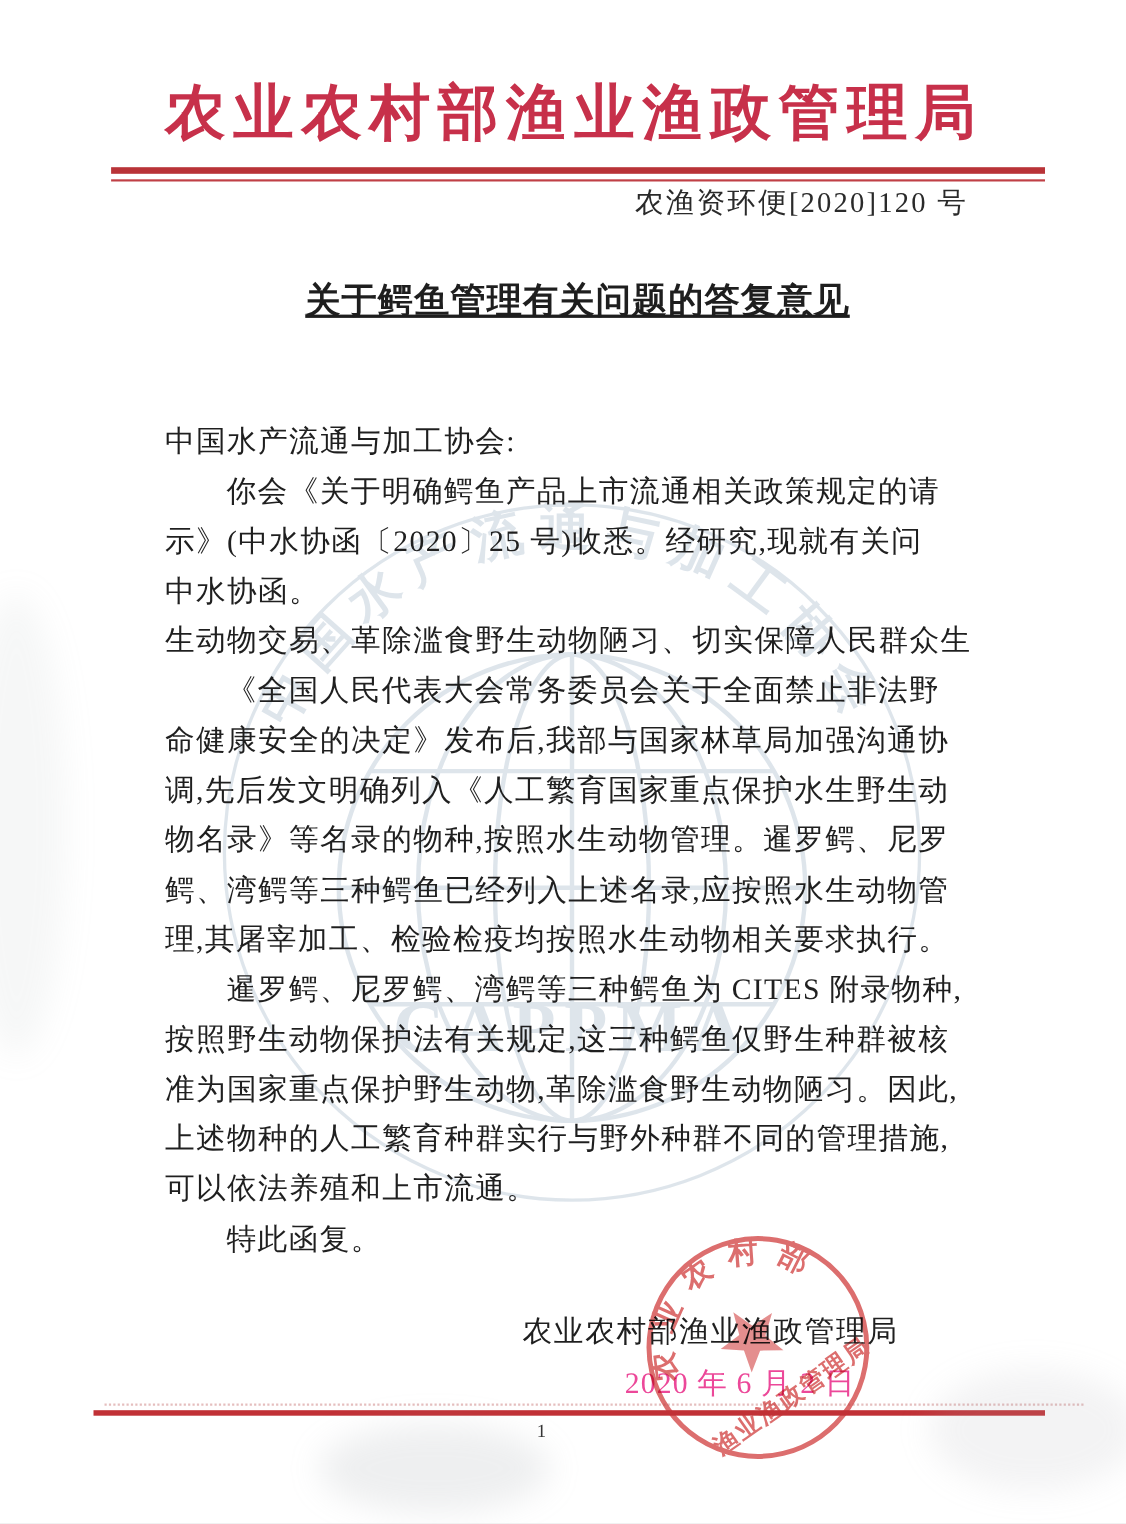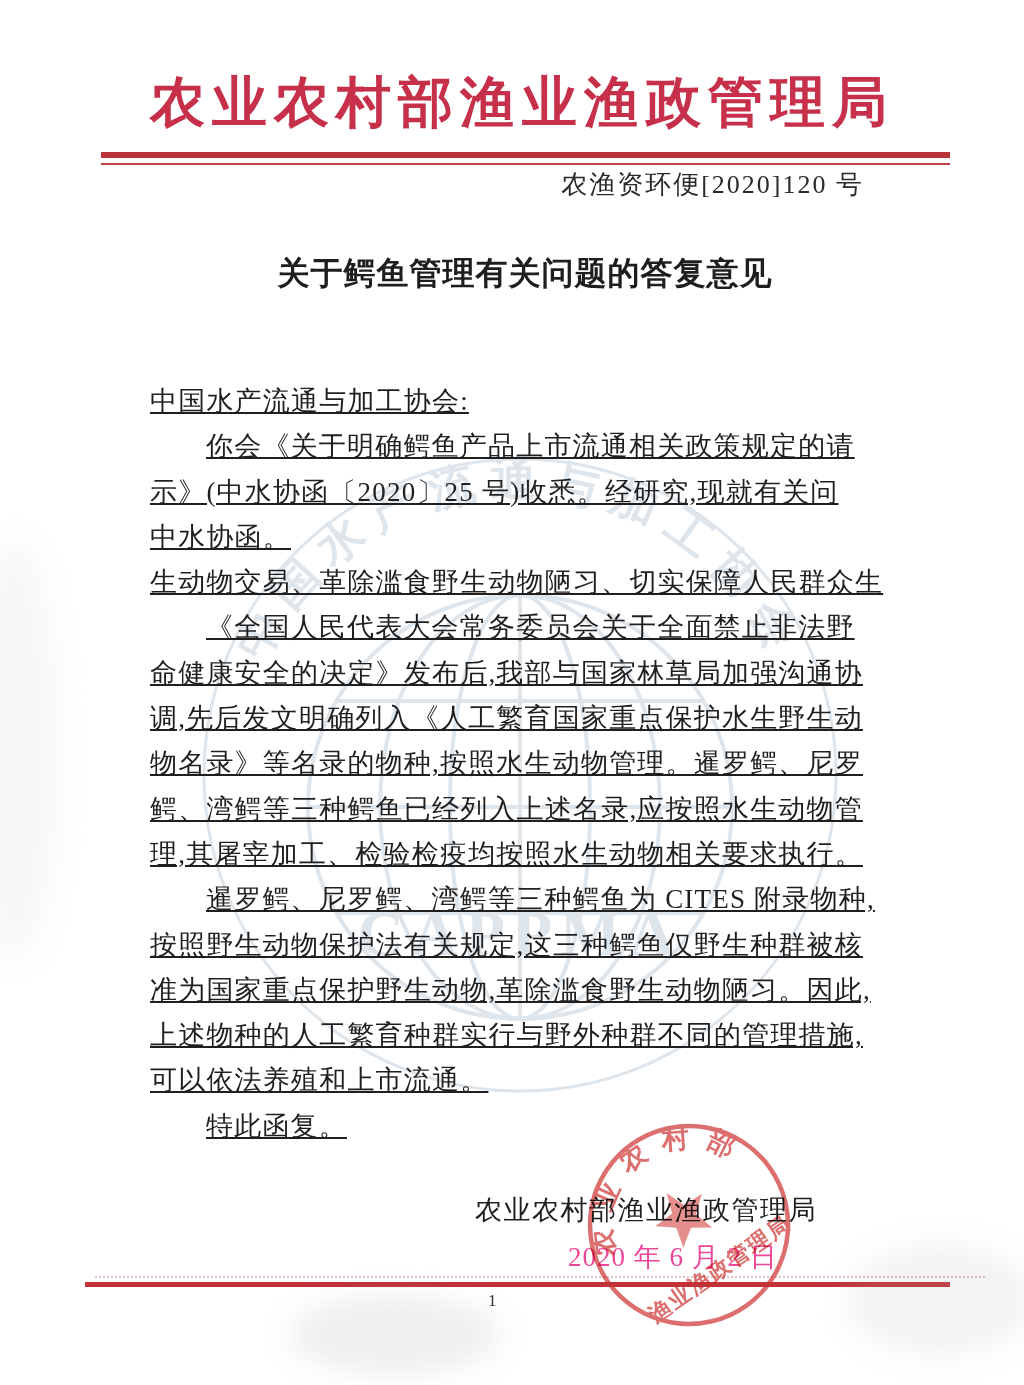--- a/index.html
+++ b/index.html
@@ -18,40 +18,41 @@
     text-align:center;
     padding-left:20px;
     font-size:55px;font-weight:bold;
     letter-spacing:7px;
     color:#c7304a;
     white-space:nowrap;
   }
   .rule-thick{position:absolute;left:101px;top:152px;width:849px;height:6px;background:#b93338;}
   .rule-thin{position:absolute;left:101px;top:163px;width:849px;height:2px;background:#c04046;}
   .doc-number{
-    position:absolute;top:167px;right:160px;
+    position:absolute;top:167px;right:144px;
     font-size:26px;letter-spacing:2px;
     color:#2a2a2a;white-space:nowrap;
   }
   
   .title{
     position:absolute;left:0;right:0;top:252px;
     margin:0;padding-left:26px;
     text-align:center;
     font-size:32px;font-weight:bold;
     letter-spacing:1px;color:#1e1e1e;
     white-space:nowrap;
+    text-decoration:underline;
   }
   
   .body-text{
     position:absolute;left:150px;top:379px;width:744px;
     font-size:27px;letter-spacing:1.2px;
     color:#1f1f1f;
   }
-  .bline{height:45.3px;line-height:45.3px;white-space:nowrap;text-decoration:underline;}
+  .bline{height:45.3px;line-height:45.3px;white-space:nowrap;}
   .bline.ind{padding-left:56px;}
   
   .sig-org{
     position:absolute;left:475px;top:1192px;
     font-size:27px;letter-spacing:1.5px;color:#1f1f1f;white-space:nowrap;
   }
   .sig-date{
     position:absolute;left:568px;top:1239px;
     font-size:27px;letter-spacing:1px;color:#ec4899;white-space:nowrap;text-align:right;
   }

